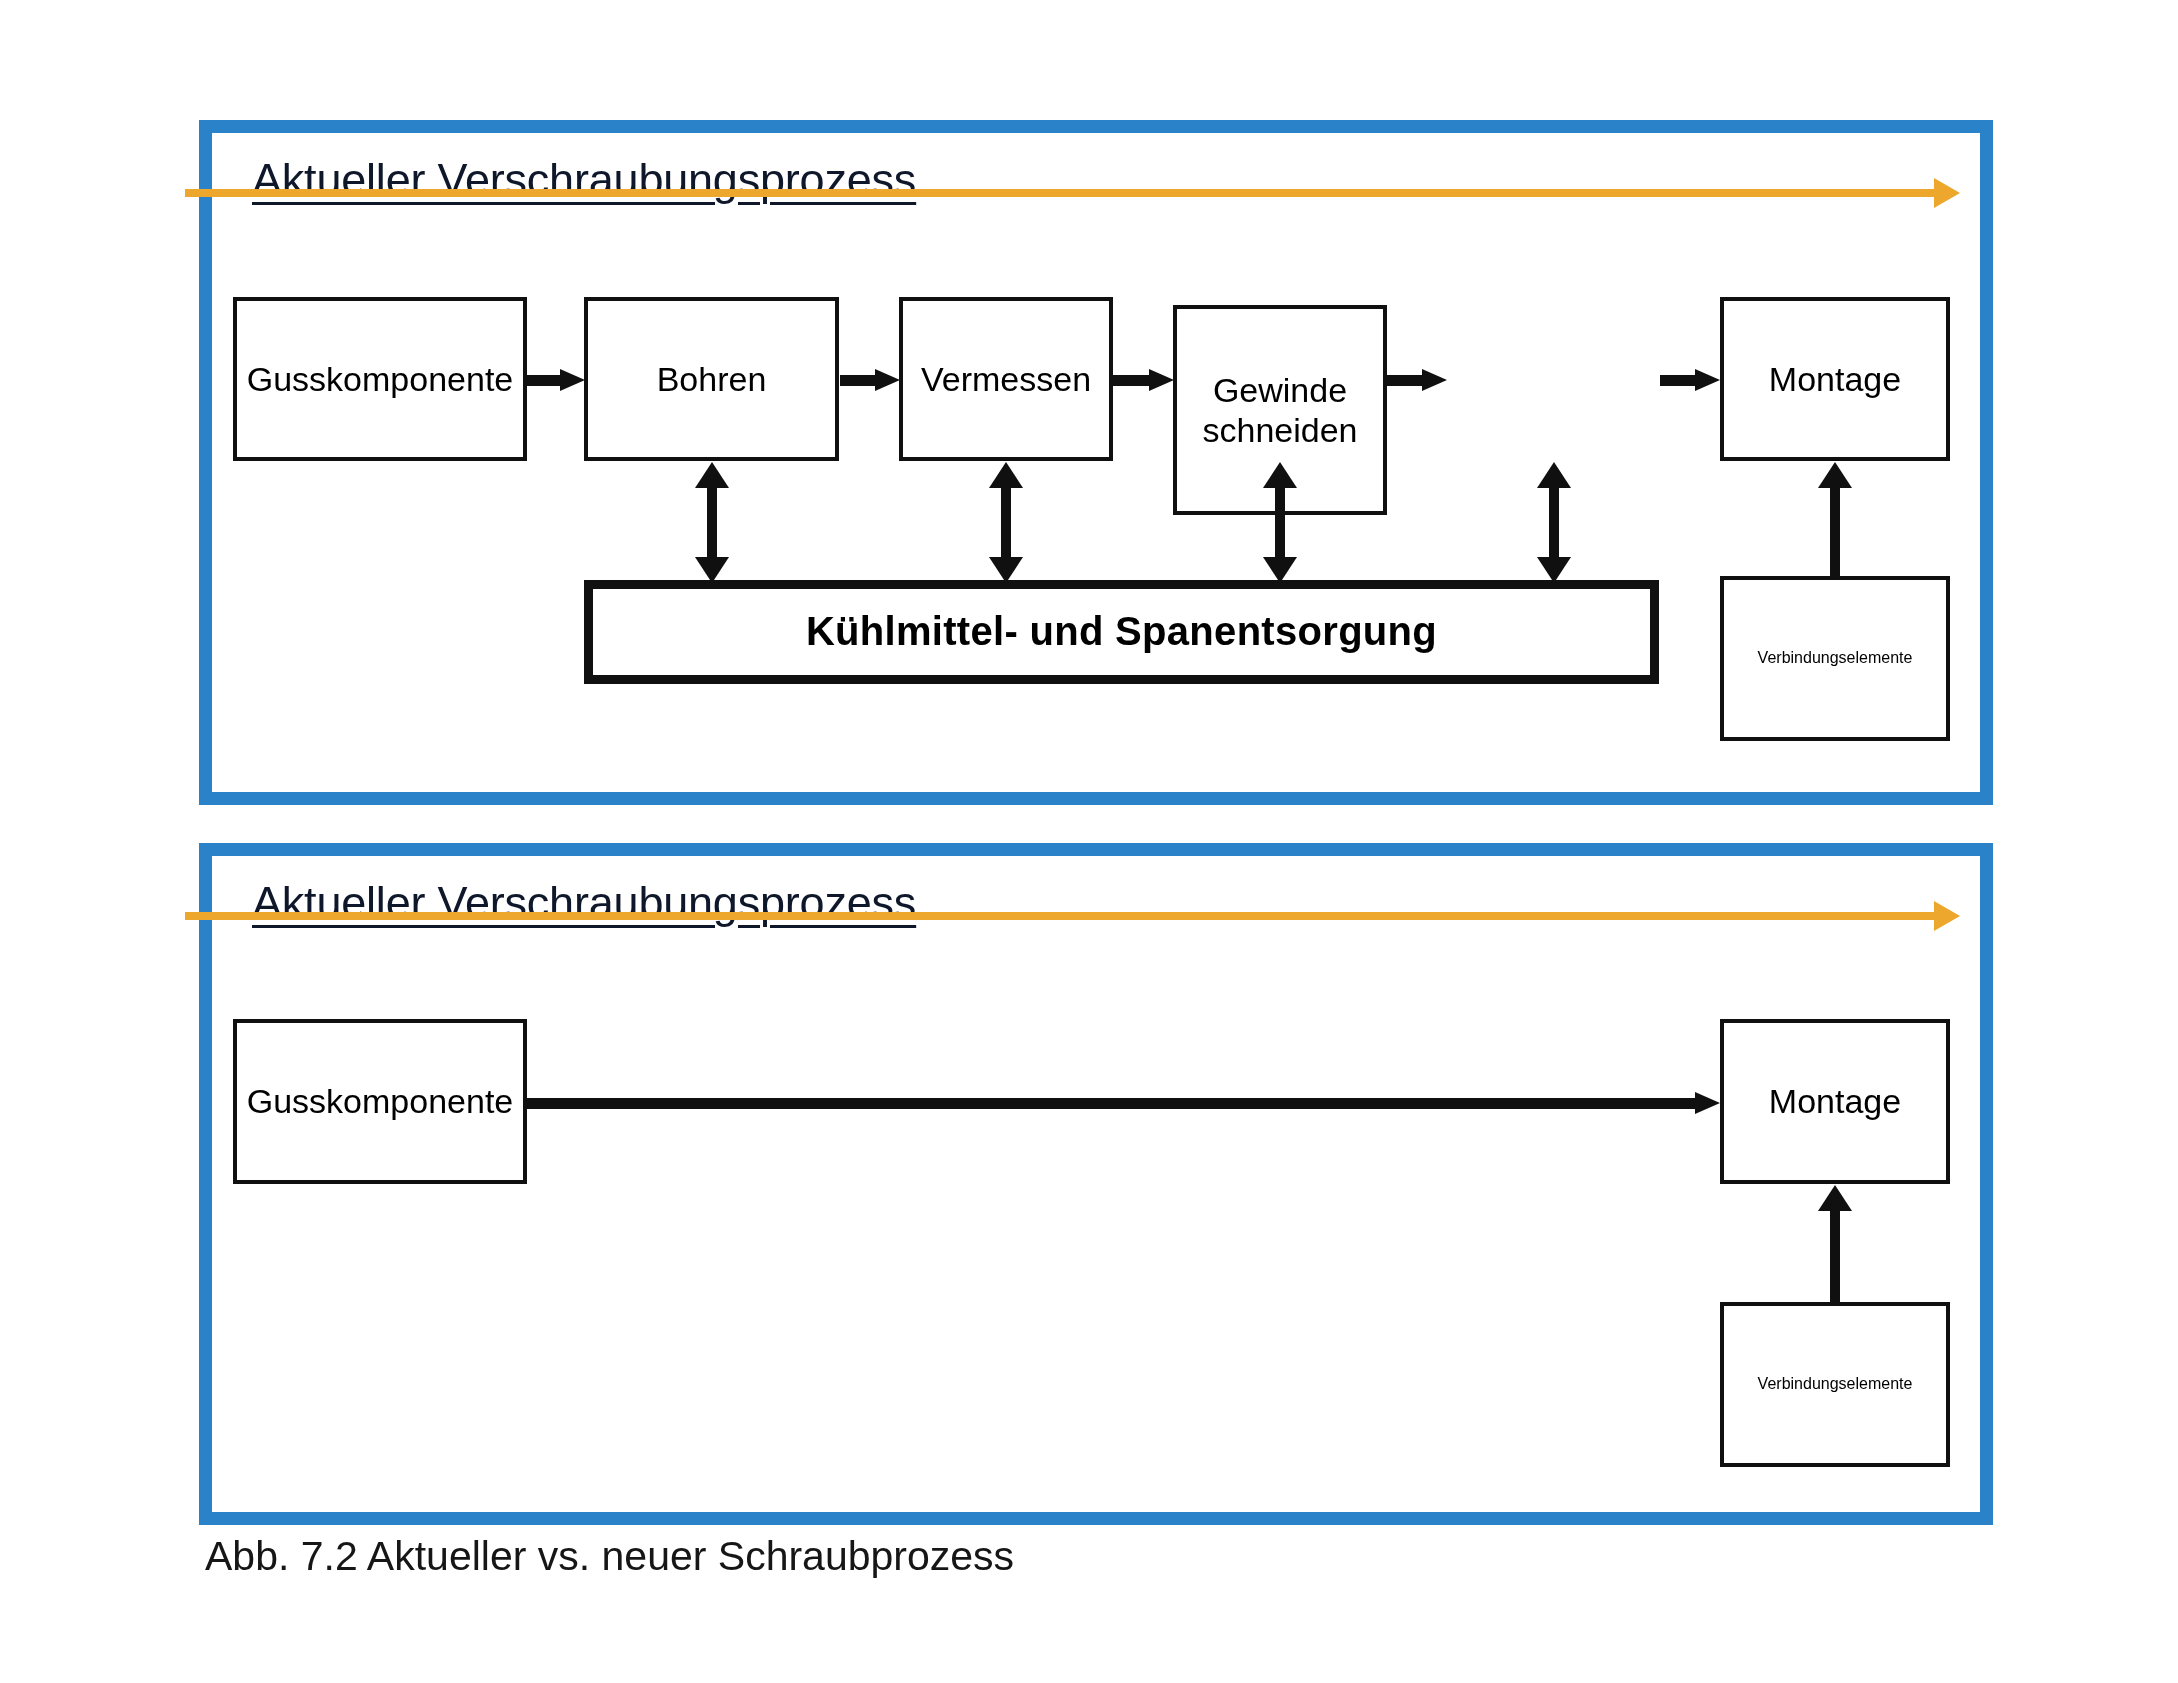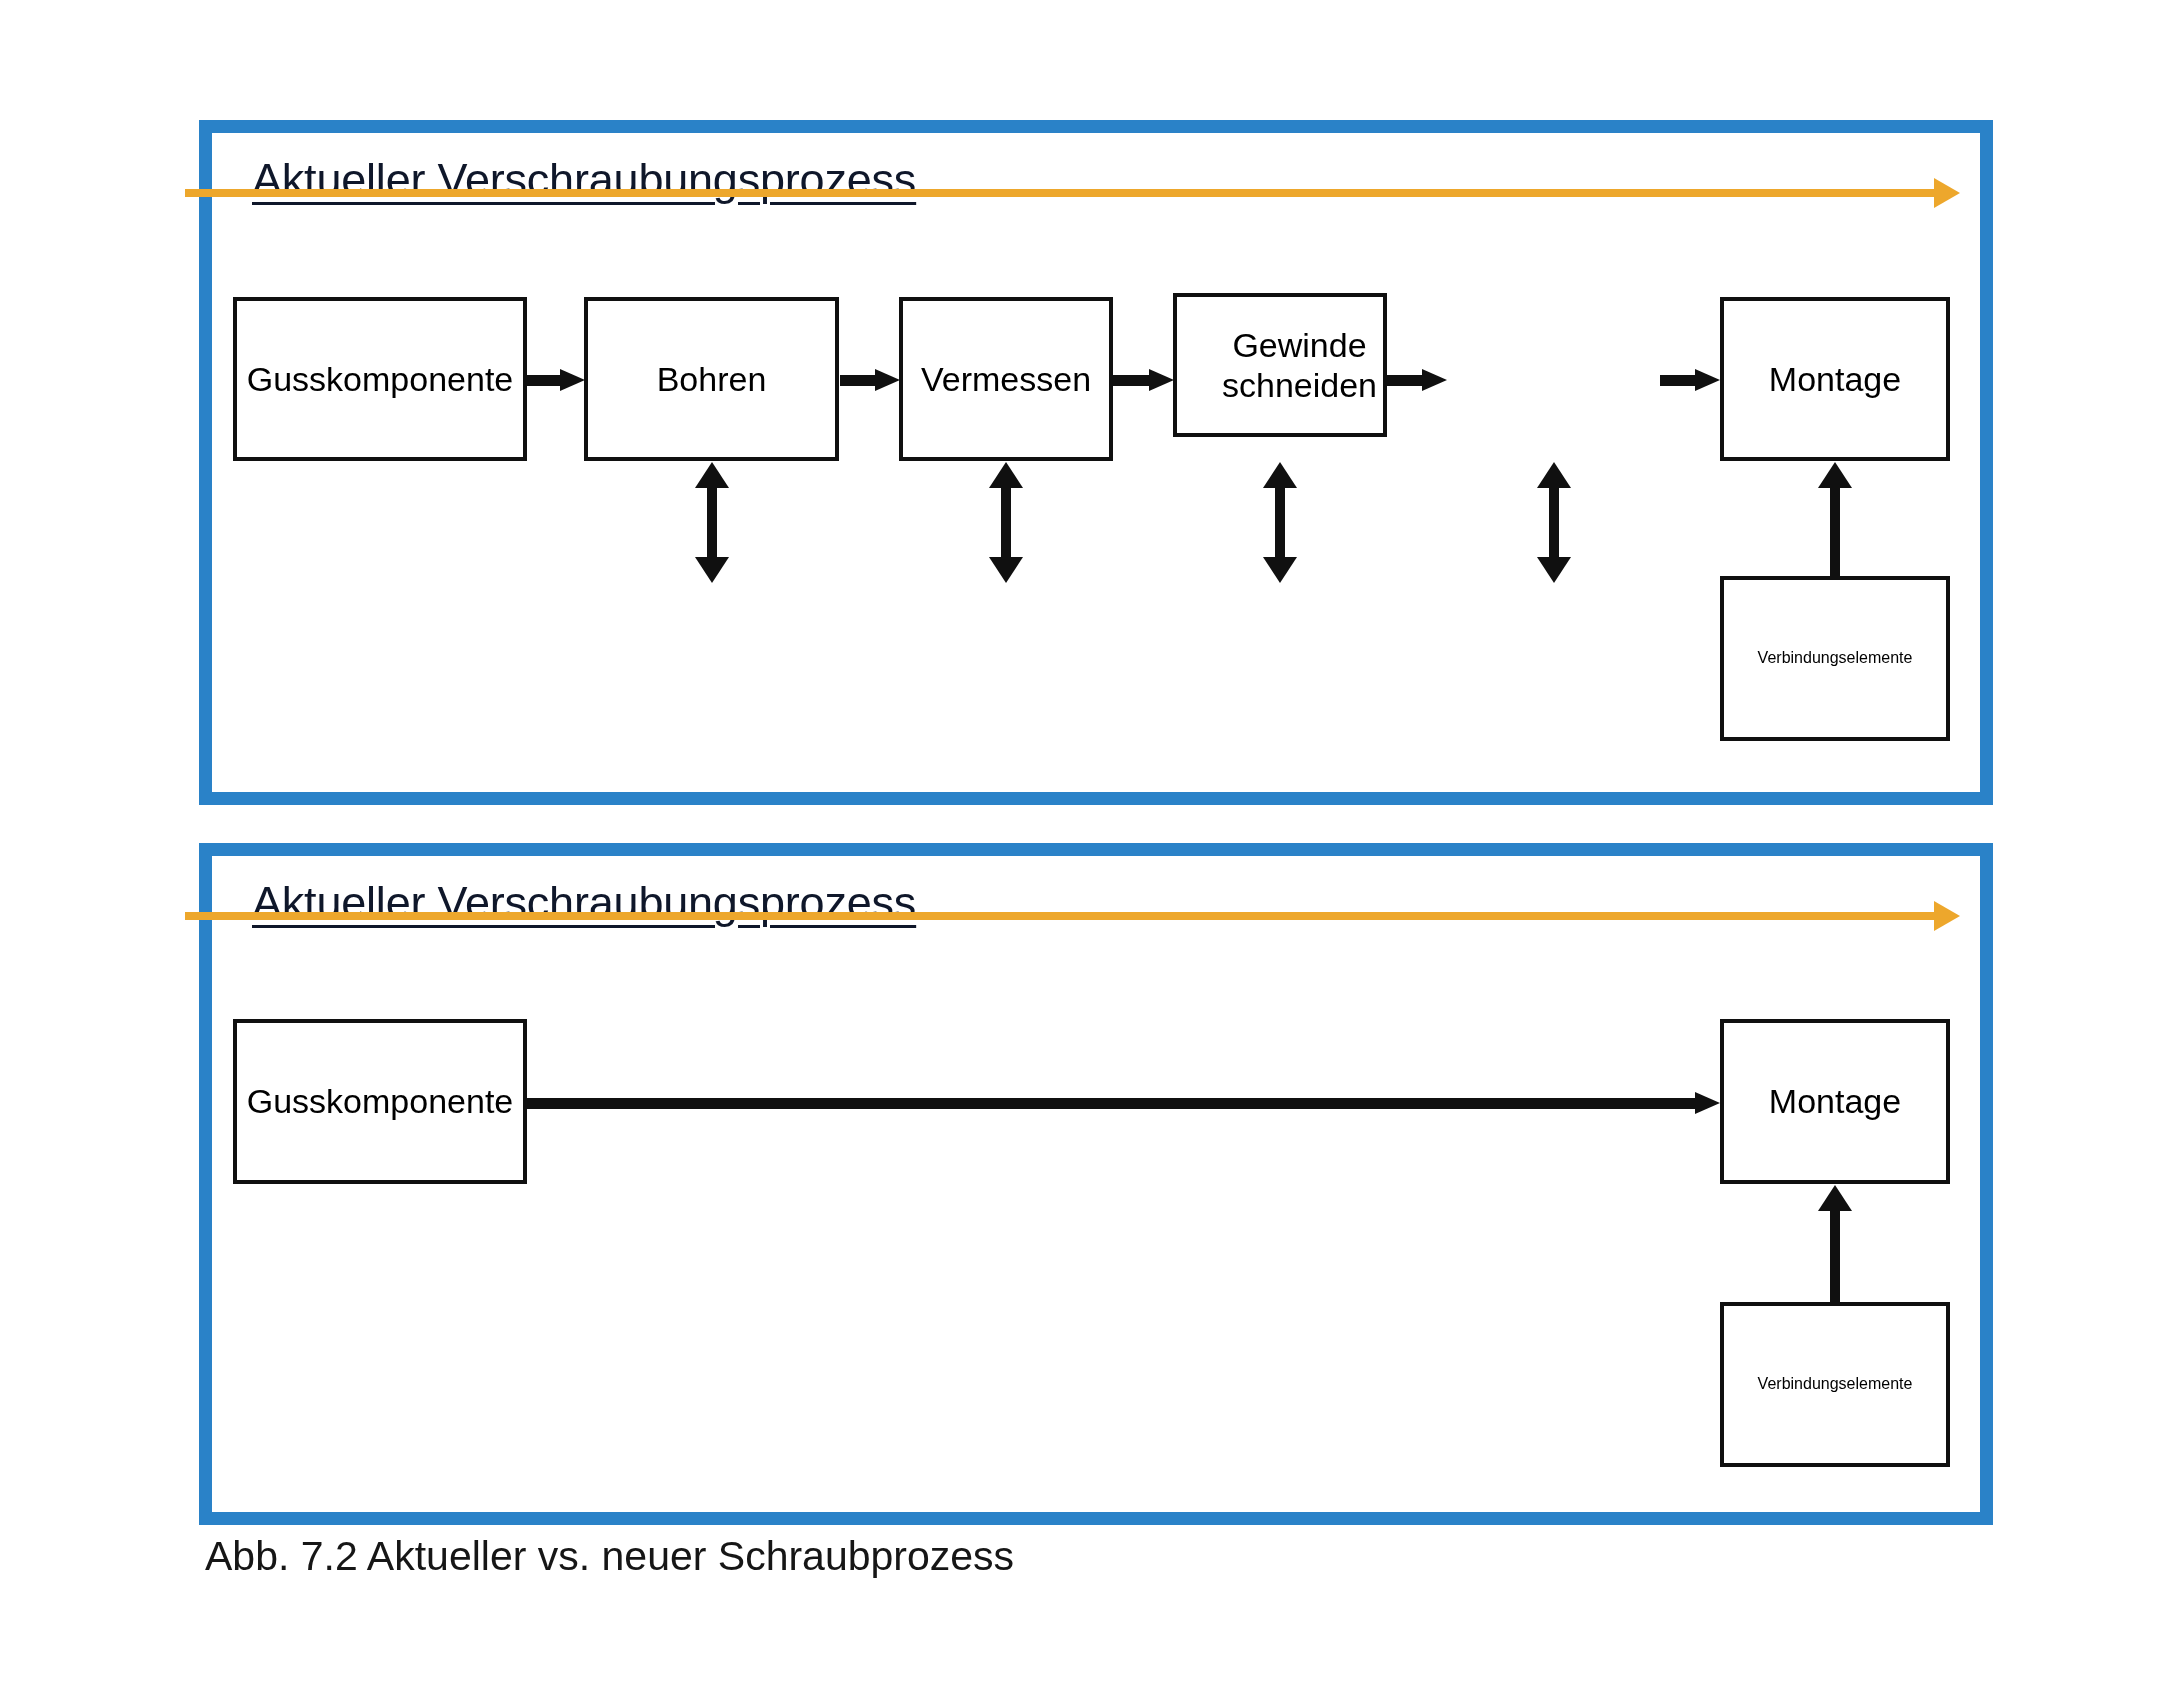--- a/index.html
+++ b/index.html
@@ -156,21 +156,21 @@
   </div>
 
   <div class="pbox" style="left:372px; top:164px; width:255px; height:164px;">
     <span>Bohren</span>
   </div>
 
   <div class="pbox" style="left:687px; top:164px; width:214px; height:164px;">
     <span>Vermessen</span>
   </div>
 
-  <div class="pbox" style="left:961px; top:160px; width:214px; height:144px;justify-content:flex-end;">
+  <div class="pbox" style="left:961px; top:172px; width:214px; height:210px;">
     <span>
       <span>Gewinde</span><br>
       <span>schneiden</span>
     </span>
   </div>
 
 
   <div class="pbox" style="left:1508px; top:164px; width:230px; height:164px;">
     <span>Montage</span>
   </div>
@@ -210,20 +210,23 @@
     <div class="head-up"></div>
     <div class="shaft" style="top:24px; bottom:24px;"></div>
     <div class="head-down"></div>
   </div>
   <div class="varrow" style="left:1325px; top:329px; height:121px;">
     <div class="head-up"></div>
     <div class="shaft" style="top:24px; bottom:24px;"></div>
     <div class="head-down"></div>
   </div>
 
+  <div class="pbox heavy" style="left:372px; top:447px; width:1075px; height:104px;">
+    <span>Kühlmittel- und Spanentsorgung</span>
+  </div>
 
   <div class="varrow" style="left:1606px; top:329px; height:117px;">
     <div class="head-up"></div>
     <div class="shaft" style="top:24px; bottom:0;"></div>
   </div>
 
   <div class="pbox small" style="left:1508px; top:443px; width:230px; height:165px;">
     <span>Verbindungselemente</span>
   </div>
 

